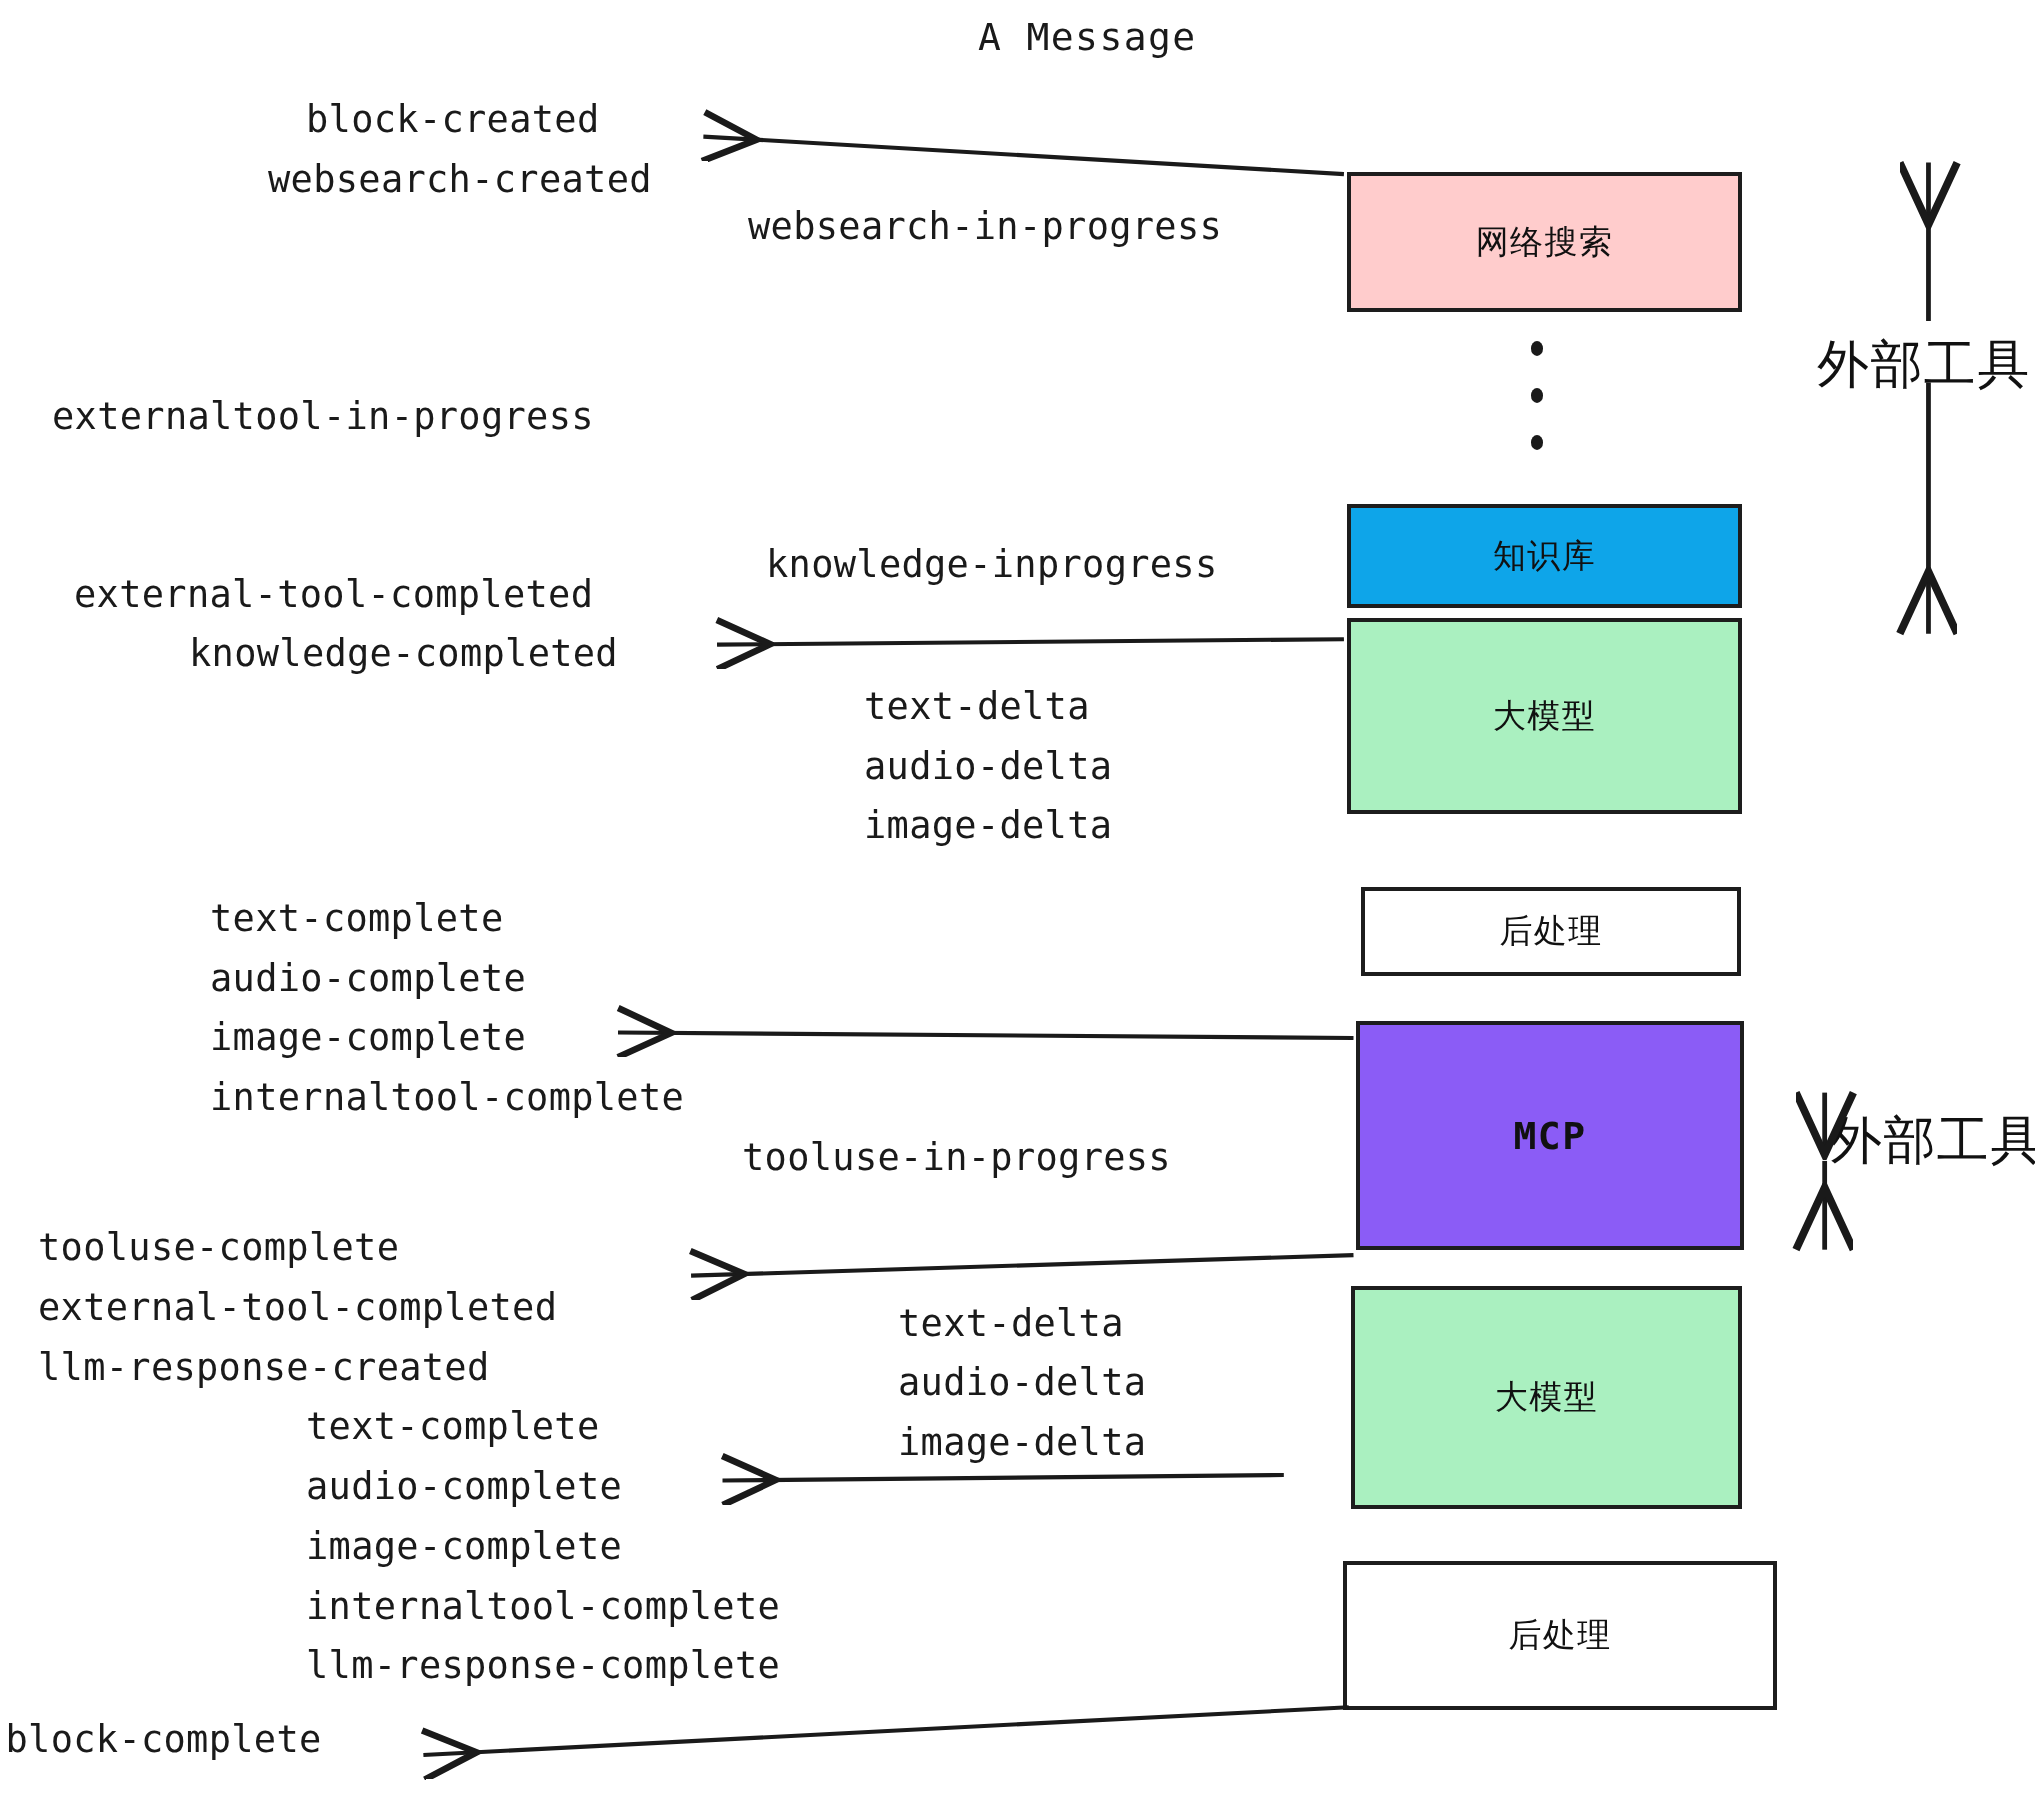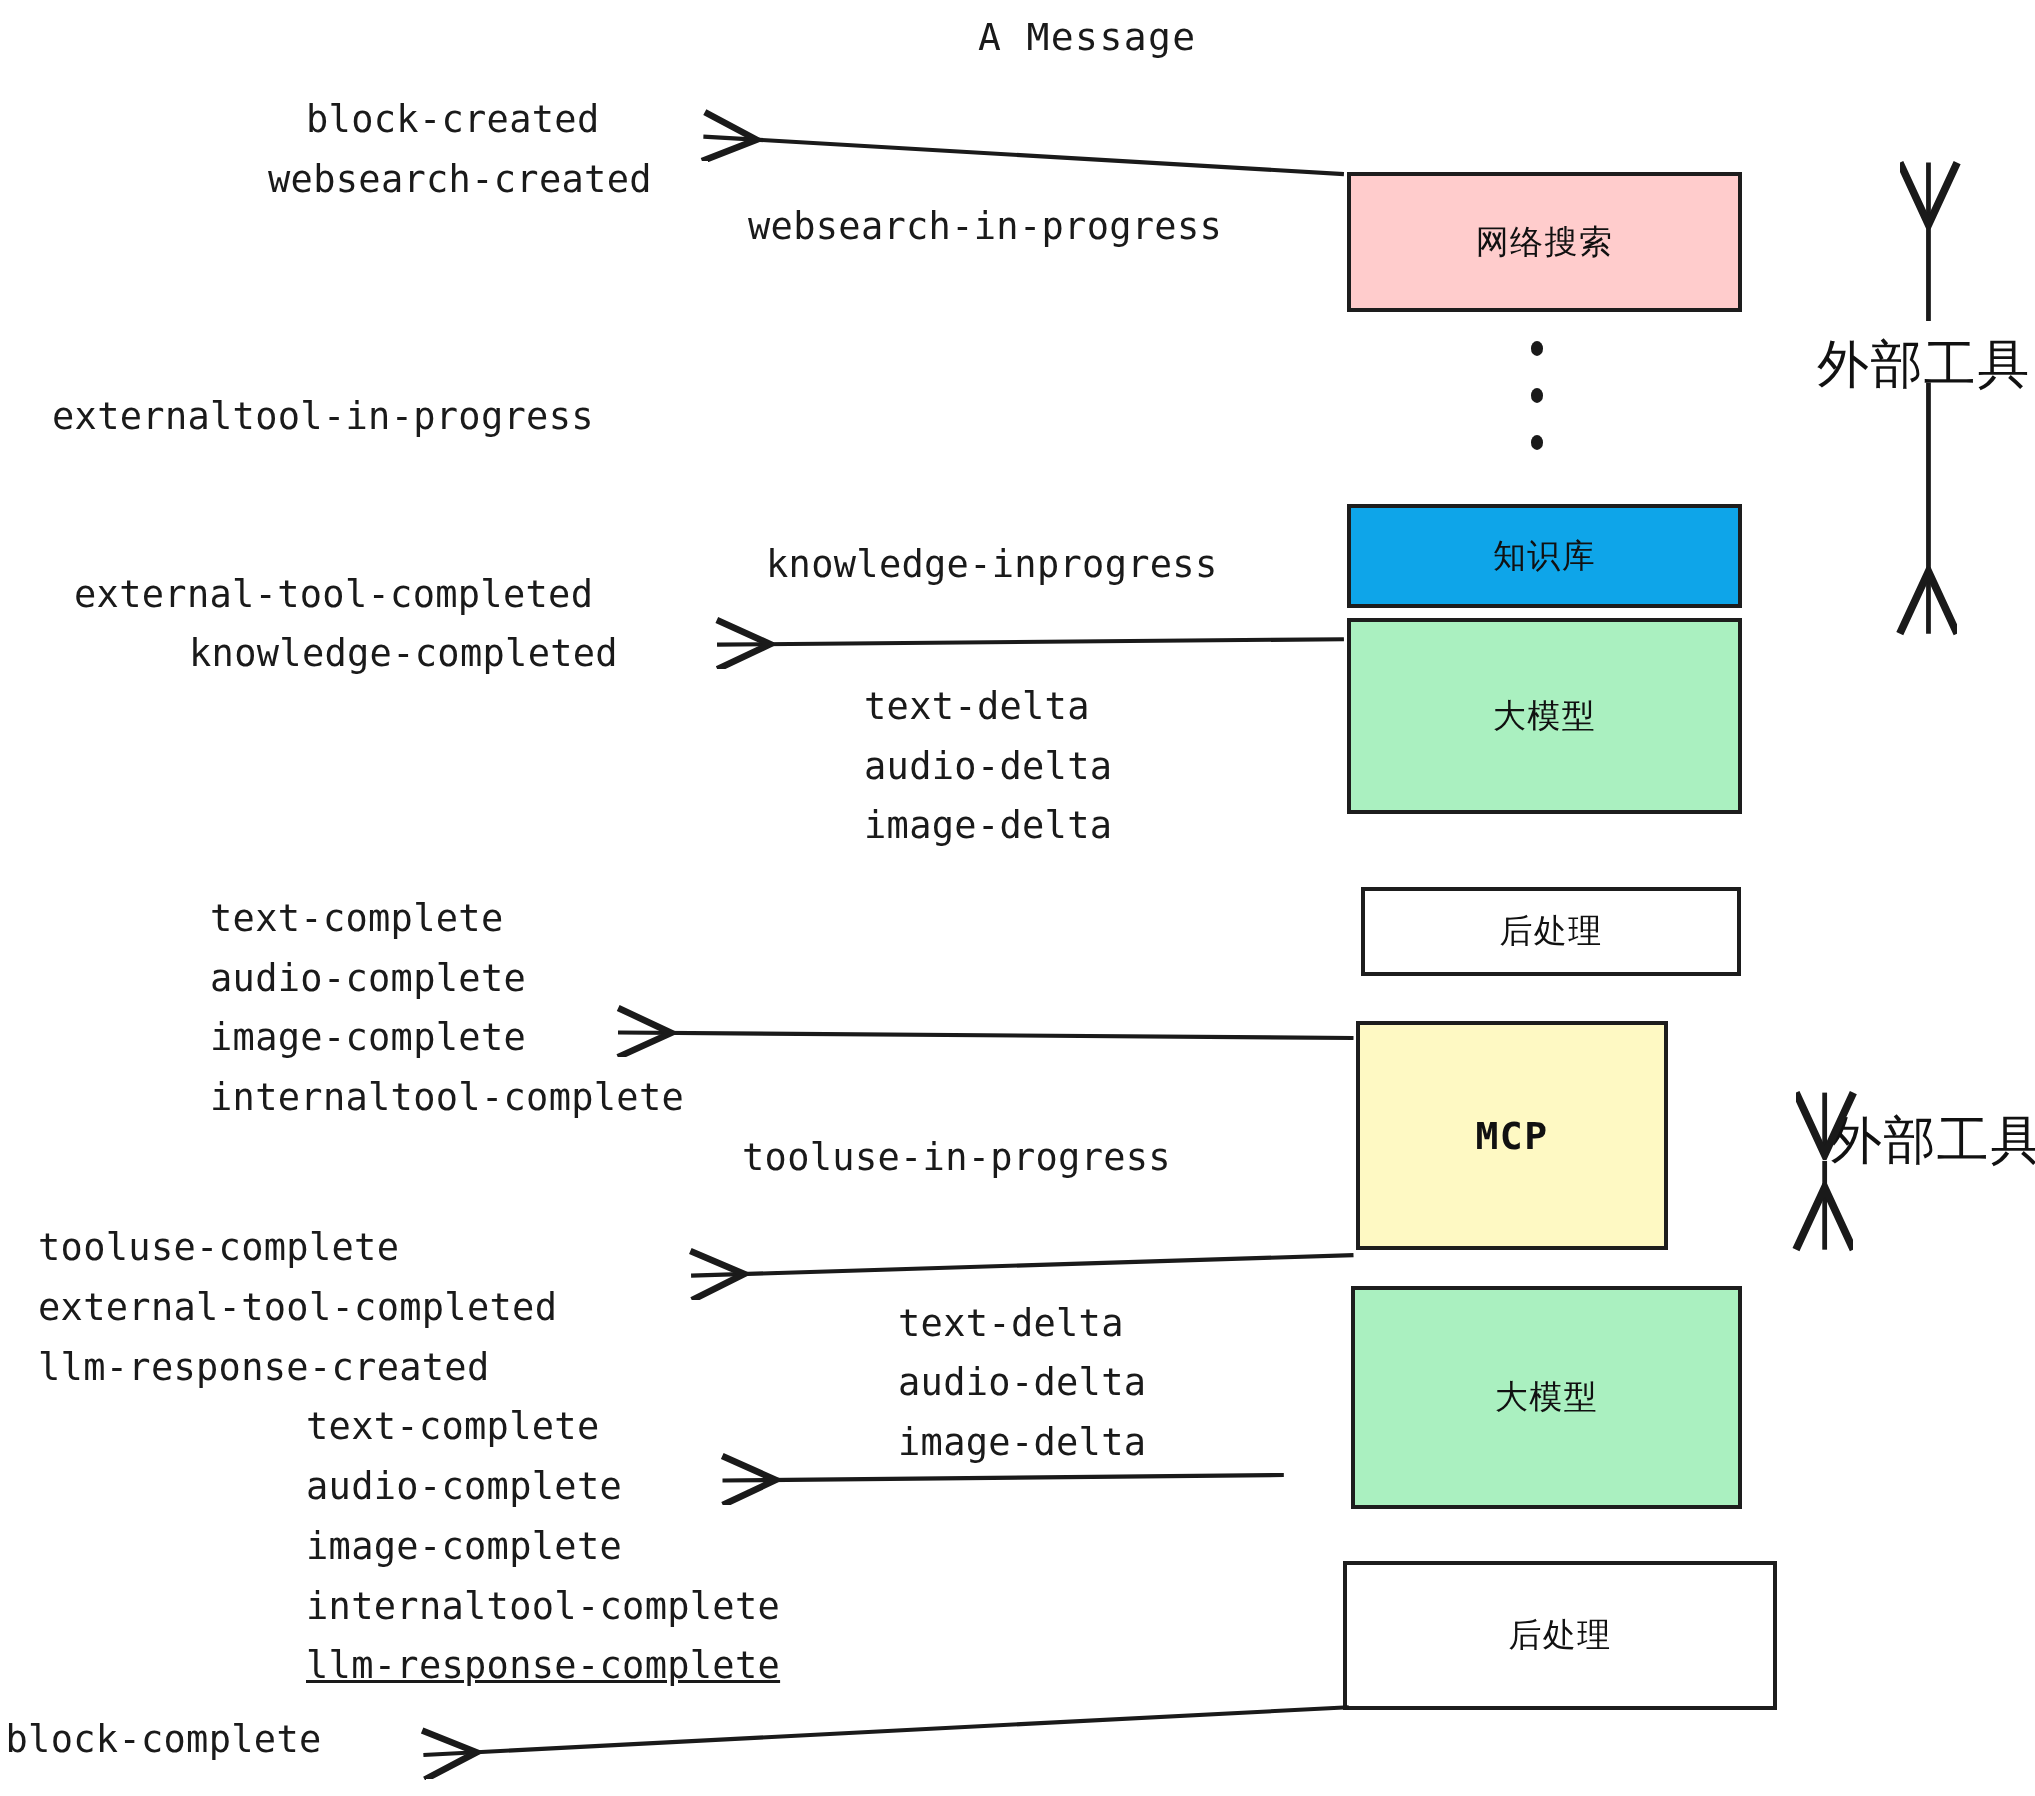--- a/index.html
+++ b/index.html
@@ -135,21 +135,21 @@
   <div class="evt" style="left:898px; top:1424px;">image-delta</div>
 
   <div class="evt" style="left:306px; top:1408px;">text-complete</div>
 
   <div class="evt" style="left:306px; top:1468px;">audio-complete</div>
 
   <div class="evt" style="left:306px; top:1528px;">image-complete</div>
 
   <div class="evt" style="left:306px; top:1588px;">internaltool-complete</div>
 
-  <div class="evt" style="left:306px; top:1647px;text-decoration:underline;">llm-response-complete</div>
+  <div class="evt" style="left:306px; top:1647px;">llm-response-complete</div>
 
   <div class="evt" style="left:5.5px; top:1721px;">block-complete</div>
 
   <div class="node" style="left:1347px; top:172px; width:395px; height:140px; background:#ffcccc;">
     <span class="node-label">网络搜索</span>
   </div>
 
   <div class="dots" style="left:1530px; top:341px; width:13.7px; height:109px;">
     <span></span>
       <span></span>
@@ -161,21 +161,21 @@
   </div>
 
   <div class="node" style="left:1347px; top:618px; width:395px; height:196px; background:#aaf0c0;">
     <span class="node-label">大模型</span>
   </div>
 
   <div class="node" style="left:1361px; top:887px; width:380px; height:89px; background:#ffffff;">
     <span class="node-label">后处理</span>
   </div>
 
-  <div class="node mcp" style="left:1356px; top:1021px; width:312px; height:229px; background:#fef9c3;">
+  <div class="node mcp" style="left:1356px; top:1021px; width:388px; height:229px; background:#8b5cf6;">
     <span class="node-label">MCP</span>
   </div>
 
   <div class="node" style="left:1351px; top:1286px; width:391px; height:223px; background:#aaf0c0;">
     <span class="node-label">大模型</span>
   </div>
 
   <div class="node" style="left:1343px; top:1561px; width:434px; height:149px; background:#ffffff;">
     <span class="node-label">后处理</span>
   </div>

